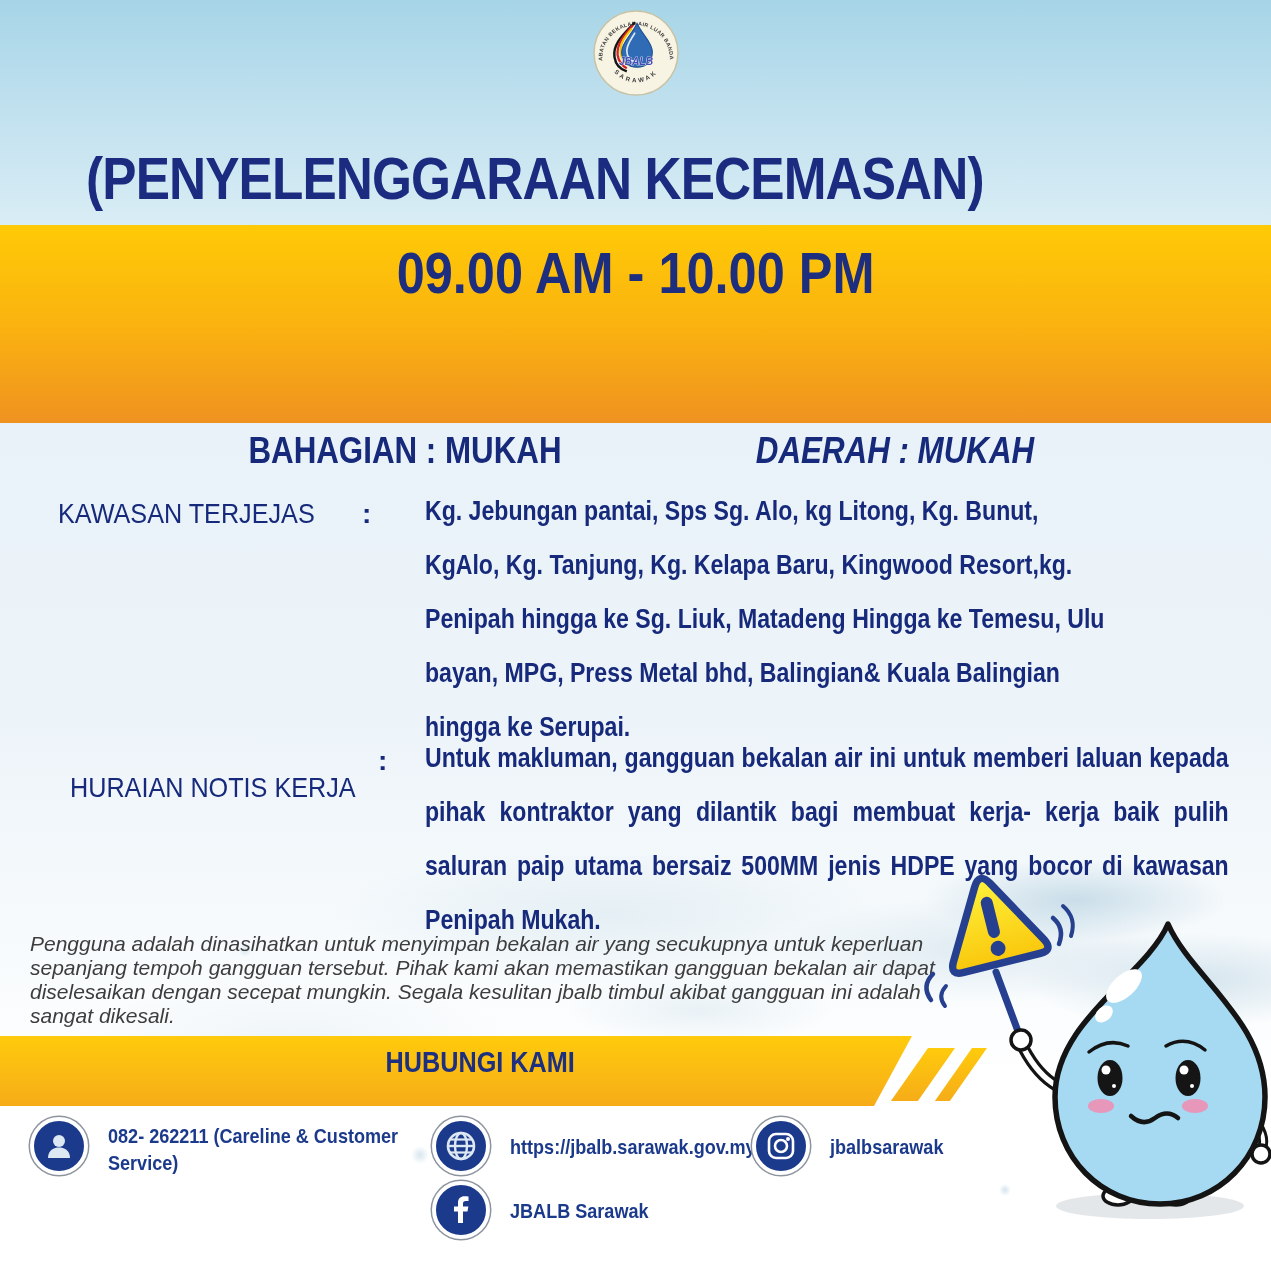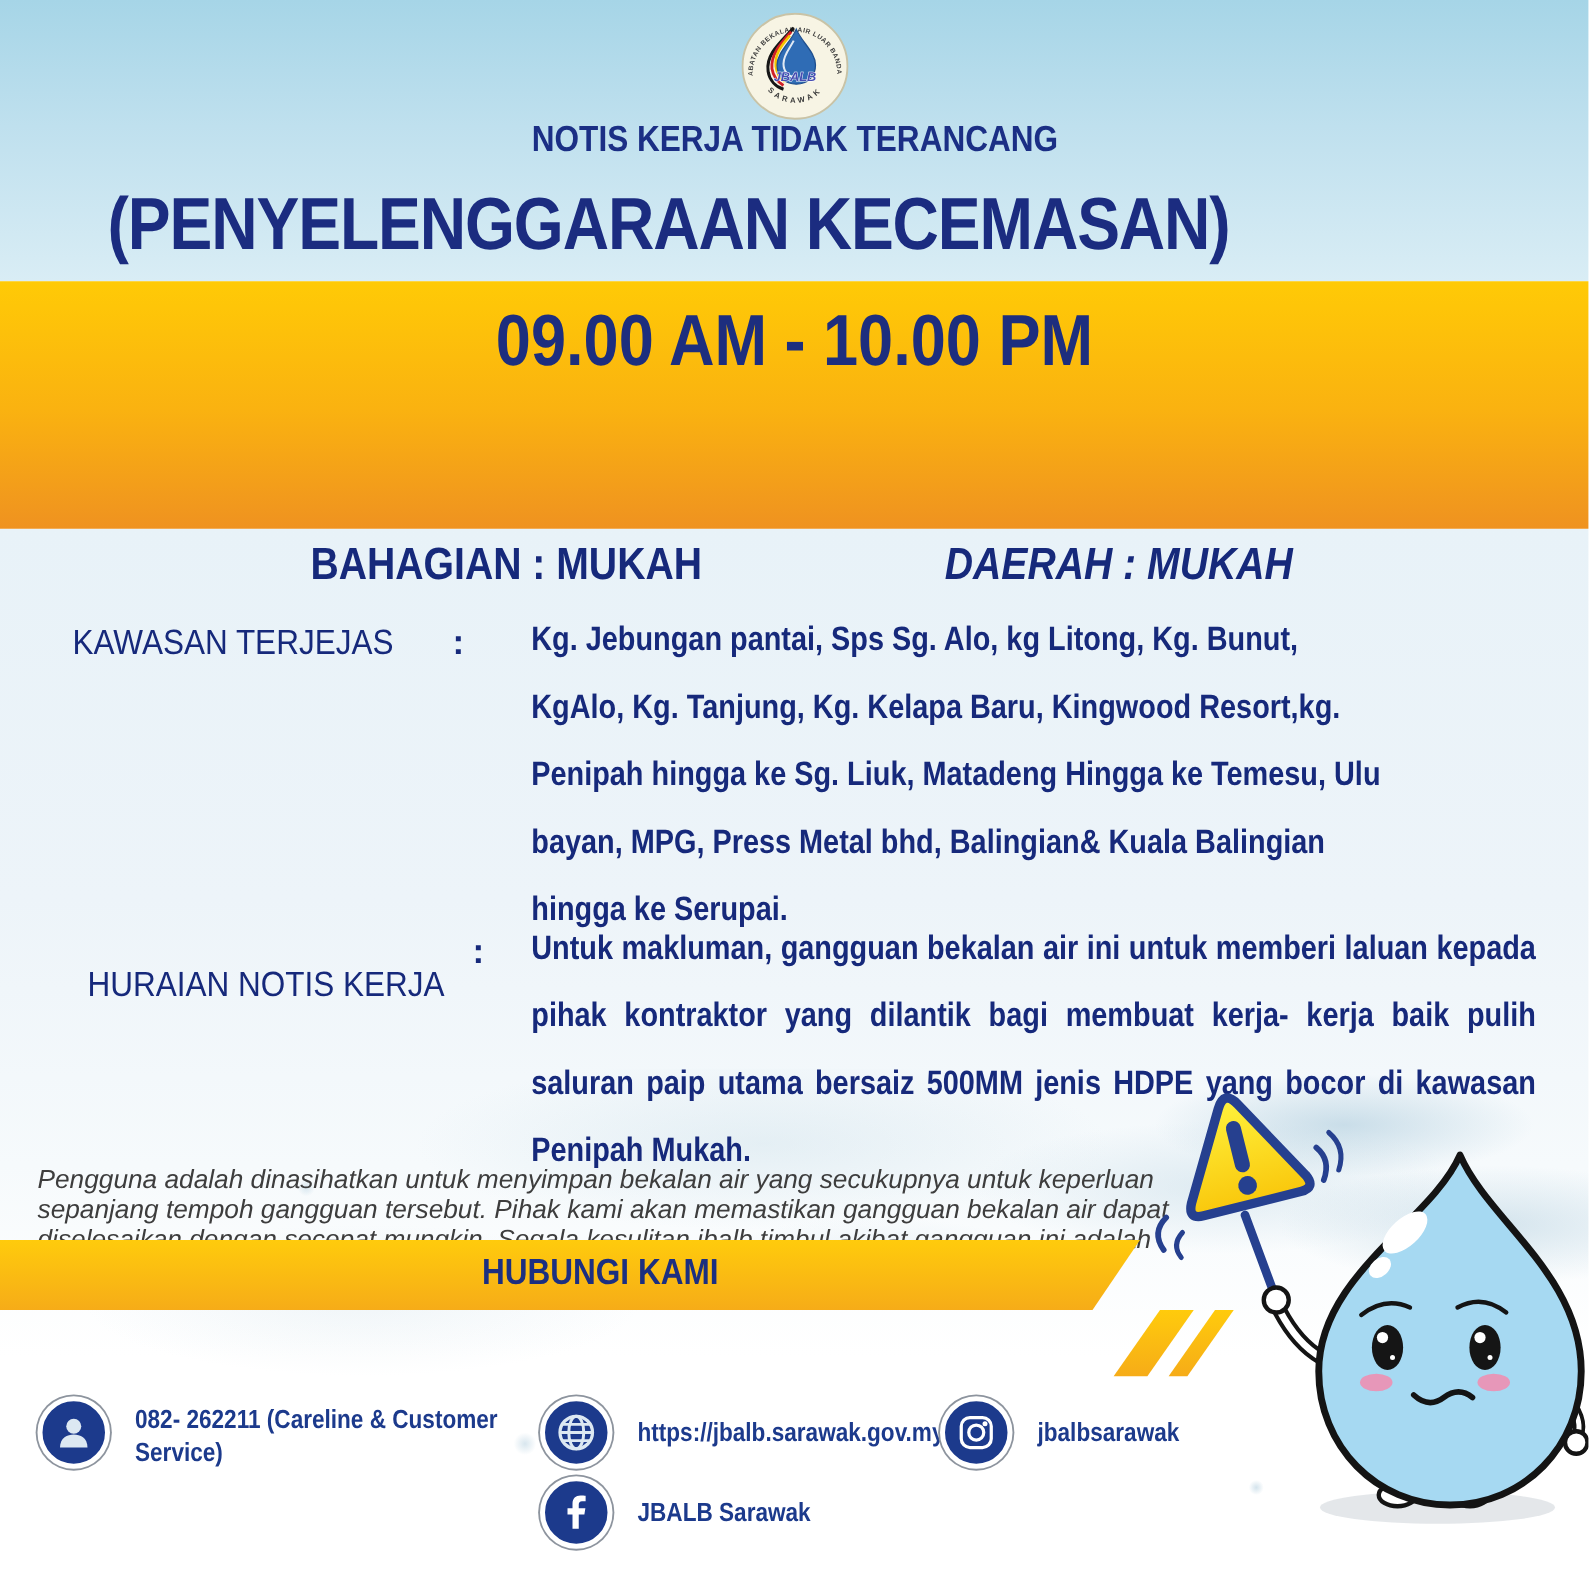--- a/index.html
+++ b/index.html
@@ -69,21 +69,21 @@
     line-height:54px;transform:scaleX(0.855);transform-origin:0 0;
   }
   .val-kawasan{left:425px;top:484px;width:805px;}
   .val-huraian{left:425px;top:731px;width:940px;text-align:justify;}
   .disclaimer{
     position:absolute;left:30px;top:932px;width:918px;z-index:2;
     font-size:21px;font-style:italic;color:#3d3d3d;line-height:24px;
   }
   
   .hubungi-band{
-    position:absolute;left:0;top:992px;width:912px;height:56px;z-index:2;
+    position:absolute;left:0;top:1036px;width:912px;height:70px;z-index:2;
     background:linear-gradient(180deg,#ffcb0c 0%,#f6ac18 100%);
     clip-path:polygon(0 0,100% 0,calc(100% - 38px) 100%,0 100%);
     text-align:center;line-height:53px;font-size:29px;font-weight:bold;color:#1c2f80;
     padding-left:0;
   }
   .hubungi-band .inner{padding-left:55px;}
   .stripe{
     position:absolute;top:1048px;height:53px;z-index:2;
     background:linear-gradient(180deg,#ffcb0c 0%,#f6ac18 100%);
     transform:skewX(-35deg);transform-origin:0 0;
@@ -132,23 +132,20 @@
       </text>
       <path d="M41,12 C30,24 19,33 21,46 C22,53 27,58 33,60" fill="none" stroke="#161616" stroke-width="2.4"></path>
       <path d="M39,15 C30,25 23,33 24,44 C25,50 28,54 33,57" fill="none" stroke="#d02127" stroke-width="2.2"></path>
       <path d="M38,18 C31,26 26,33 27,42 C27.5,47 30,51 34,54" fill="none" stroke="#f5c400" stroke-width="2"></path>
       <path d="M43,13 C39,23 28,31 28,41 C28,50 34,56 43,56 C52,56 58,50 58,41 C58,31 47,23 43,13 Z" fill="#2f6cb5" stroke="#1e4f8f" stroke-width="1"></path>
       <path d="M41,22 C38,28 33,33 33,40 C33,46 37,50 42,51" fill="none" stroke="#ffffff" stroke-width="1.6" opacity="0.85"></path>
       <text x="42" y="53.5" text-anchor="middle" font-size="10" font-style="italic" font-weight="bold" fill="#474db2" stroke="#ffffff" stroke-width="0.7" paint-order="stroke">JBALB</text>
     </svg>
   </div>
 
-  <div class="subtitle">
-    <span class="squeeze">NOTIS KERJA TIDAK TERANCANG</span>
-  </div>
   <div class="title">
     <span class="squeeze">(PENYELENGGARAAN KECEMASAN)</span>
   </div>
 
   <div class="date-band">
     <div class="time-line">
       <span class="squeeze">09.00 AM - 10.00 PM</span>
     </div>
   </div>
 

